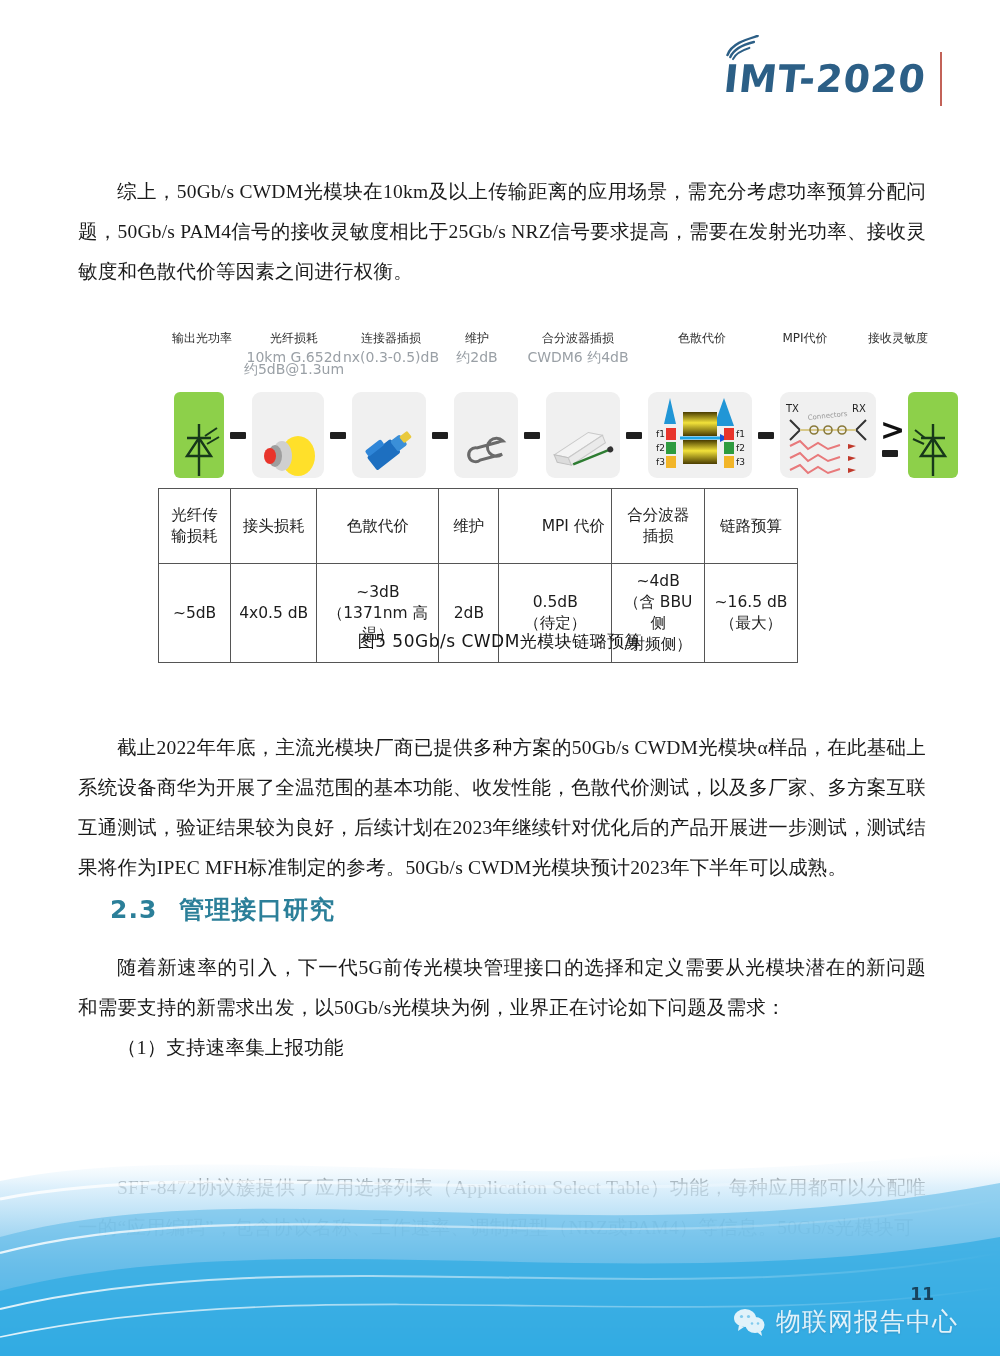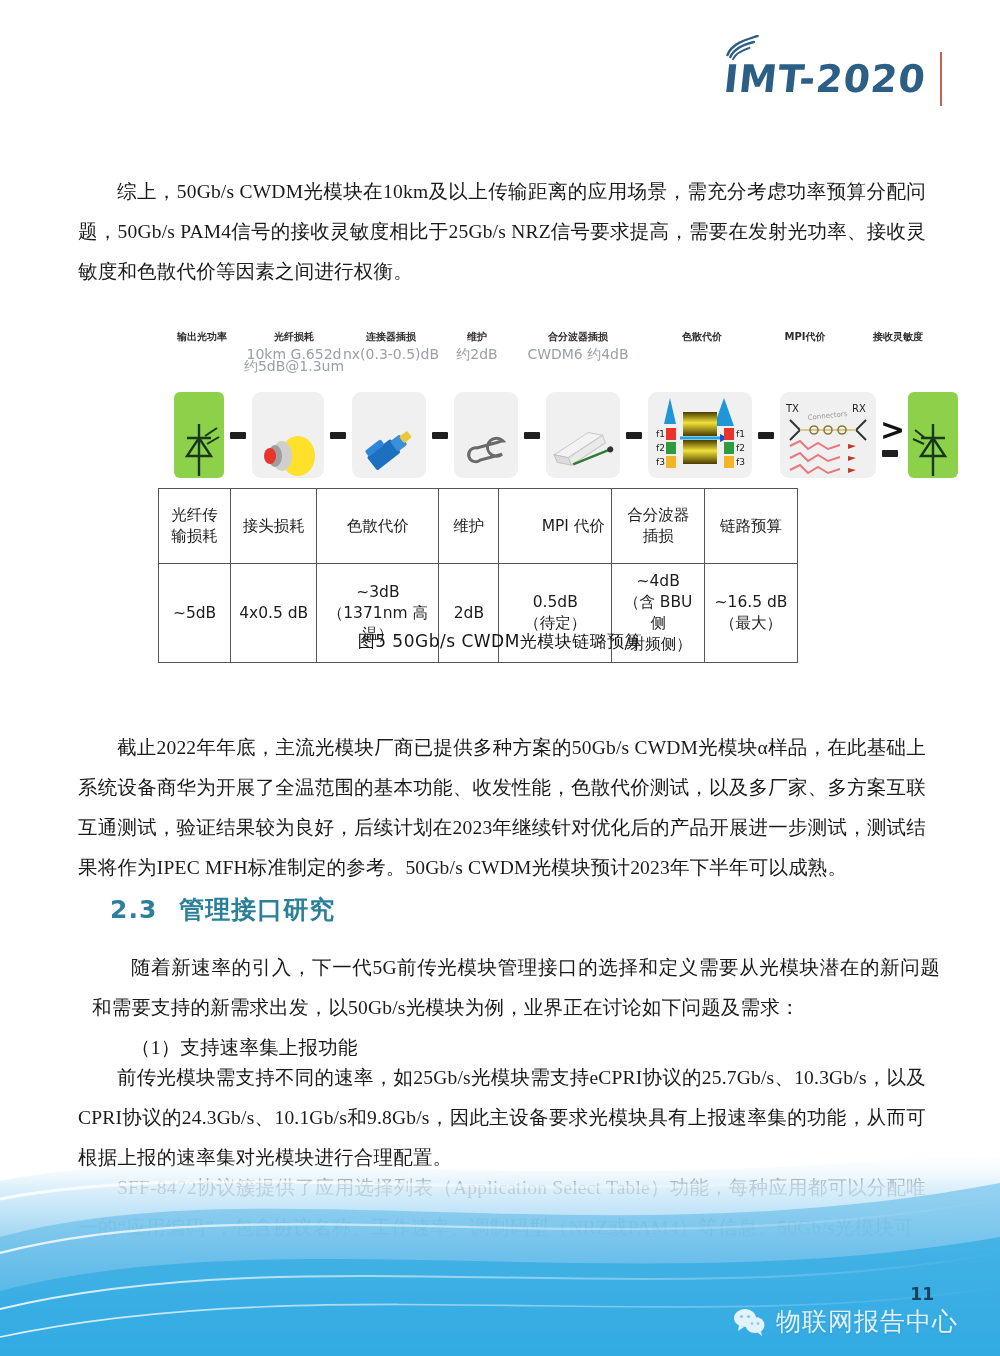--- a/index.html
+++ b/index.html
@@ -49,21 +49,21 @@
     font-size:19.5px;
     line-height:40px;
     text-align:justify;
     text-justify:inter-ideograph;
     letter-spacing:.2px;
   }
   .indent{text-indent:2em;}
 
   .block-top{position:absolute;left:78px;top:172px;width:848px;}
   .block-mid{position:absolute;left:78px;top:728px;width:848px;}
-  .block-low{position:absolute;left:92px;top:948px;width:848px;}
+  .block-low{position:absolute;left:78px;top:948px;width:848px;}
   .block-low2{position:absolute;left:78px;top:1058px;width:848px;}
   .block-low3{position:absolute;left:78px;top:1168px;width:848px;}
 
   h2.section{
     position:absolute;left:110px;top:893px;
     margin:0;
     font-family:"DejaVu Sans",sans-serif;
     font-size:25px;font-weight:600;color:#2b7f99;
     letter-spacing:1px;
   }
@@ -73,21 +73,21 @@
   .figure{position:absolute;left:0;top:330px;width:1000px;}
   .fig-inner{position:relative;margin:0 auto;width:700px;}
 
   .fig-labels{
     position:relative;height:62px;width:700px;
   }
   .fl{
     position:absolute;top:0;text-align:center;
     font-family:"DejaVu Sans",sans-serif;
   }
-  .fl .t{font-size:10px;font-weight:700;color:#2e2e2e;white-space:nowrap;}
+  .fl .t{font-size:12px;font-weight:400;color:#2e2e2e;white-space:nowrap;}
   .fl .s{font-size:14px;color:#9aa0a6;line-height:12px;margin-top:4px;white-space:nowrap;}
 
   .fig-row{position:relative;width:700px;height:96px;}
   .node{
     position:absolute;top:0;height:86px;border-radius:9px;
     display:flex;align-items:flex-end;justify-content:center;
     overflow:hidden;
   }
   .node.grey{background:#f0f0f0;}
   .node.green{background:#8dd04a;border-radius:6px;}
@@ -352,23 +352,20 @@
 
   <h2 class="section">
     <span class="num">2.3</span><span>管理接口研究</span>
   </h2>
 
   <div class="block-low">
     <p class="para indent">随着新速率的引入，下一代5G前传光模块管理接口的选择和定义需要从光模块潜在的新问题和需要支持的新需求出发，以50Gb/s光模块为例，业界正在讨论如下问题及需求：</p>
     <p class="para indent">（1）支持速率集上报功能</p>
   </div>
 
-  <div class="block-low2">
-    <p class="para indent">前传光模块需支持不同的速率，如25Gb/s光模块需支持eCPRI协议的25.7Gb/s、10.3Gb/s，以及CPRI协议的24.3Gb/s、10.1Gb/s和9.8Gb/s，因此主设备要求光模块具有上报速率集的功能，从而可根据上报的速率集对光模块进行合理配置。</p>
-  </div>
 
   <div class="block-low3">
     <p class="para indent">SFF-8472协议簇提供了应用选择列表（Application Select Table）功能，每种应用都可以分配唯一的“应用编码”，包含协议名称、工作速率、调制码型（NRZ或PAM4）等信息。50Gb/s光模块可</p>
   </div>
 
   <svg class="wave" viewBox="0 0 1000 215" preserveAspectRatio="none">
     <defs>
       <linearGradient id="wg" x1="0" y1="0" x2="0" y2="1">
         <stop offset="0%" stop-color="#ffffff" stop-opacity="0"></stop>
         <stop offset="18%" stop-color="#d9eefb" stop-opacity=".85"></stop>

